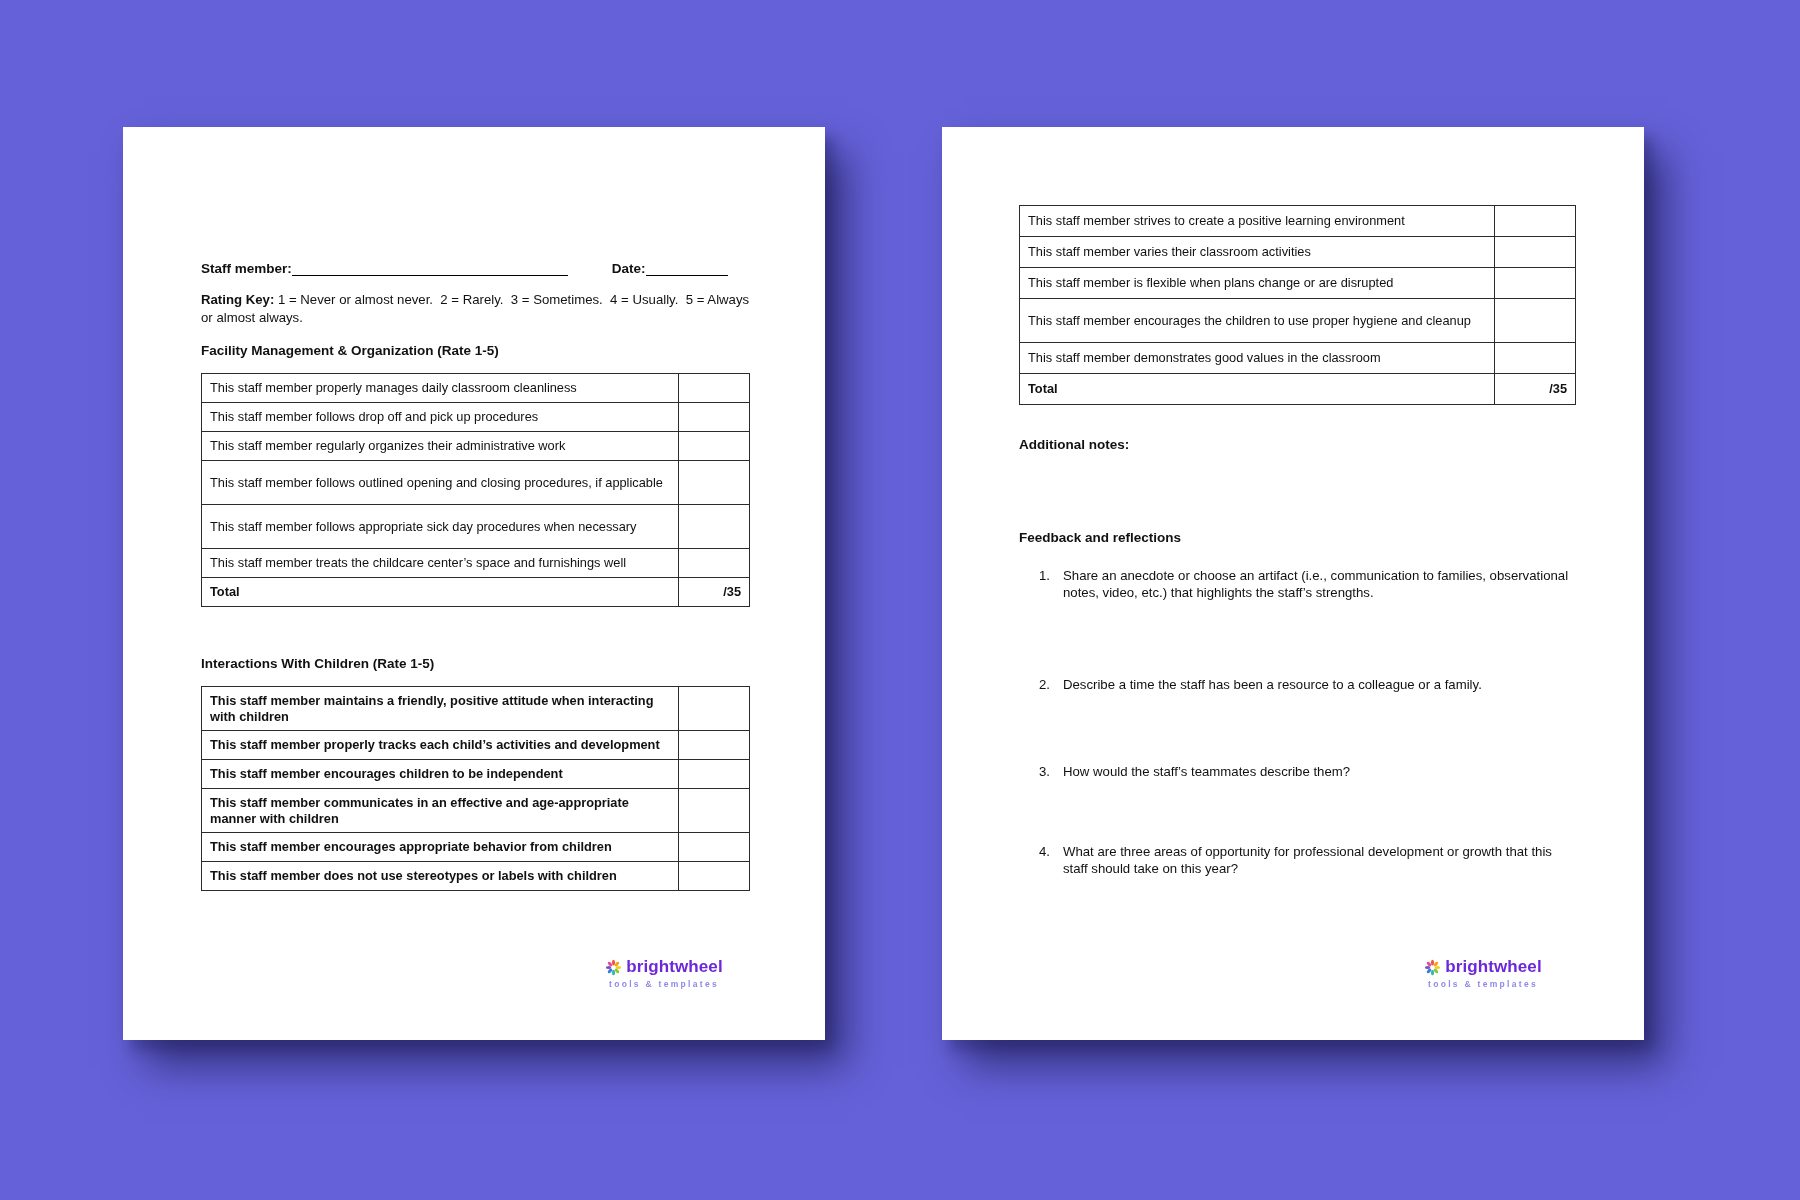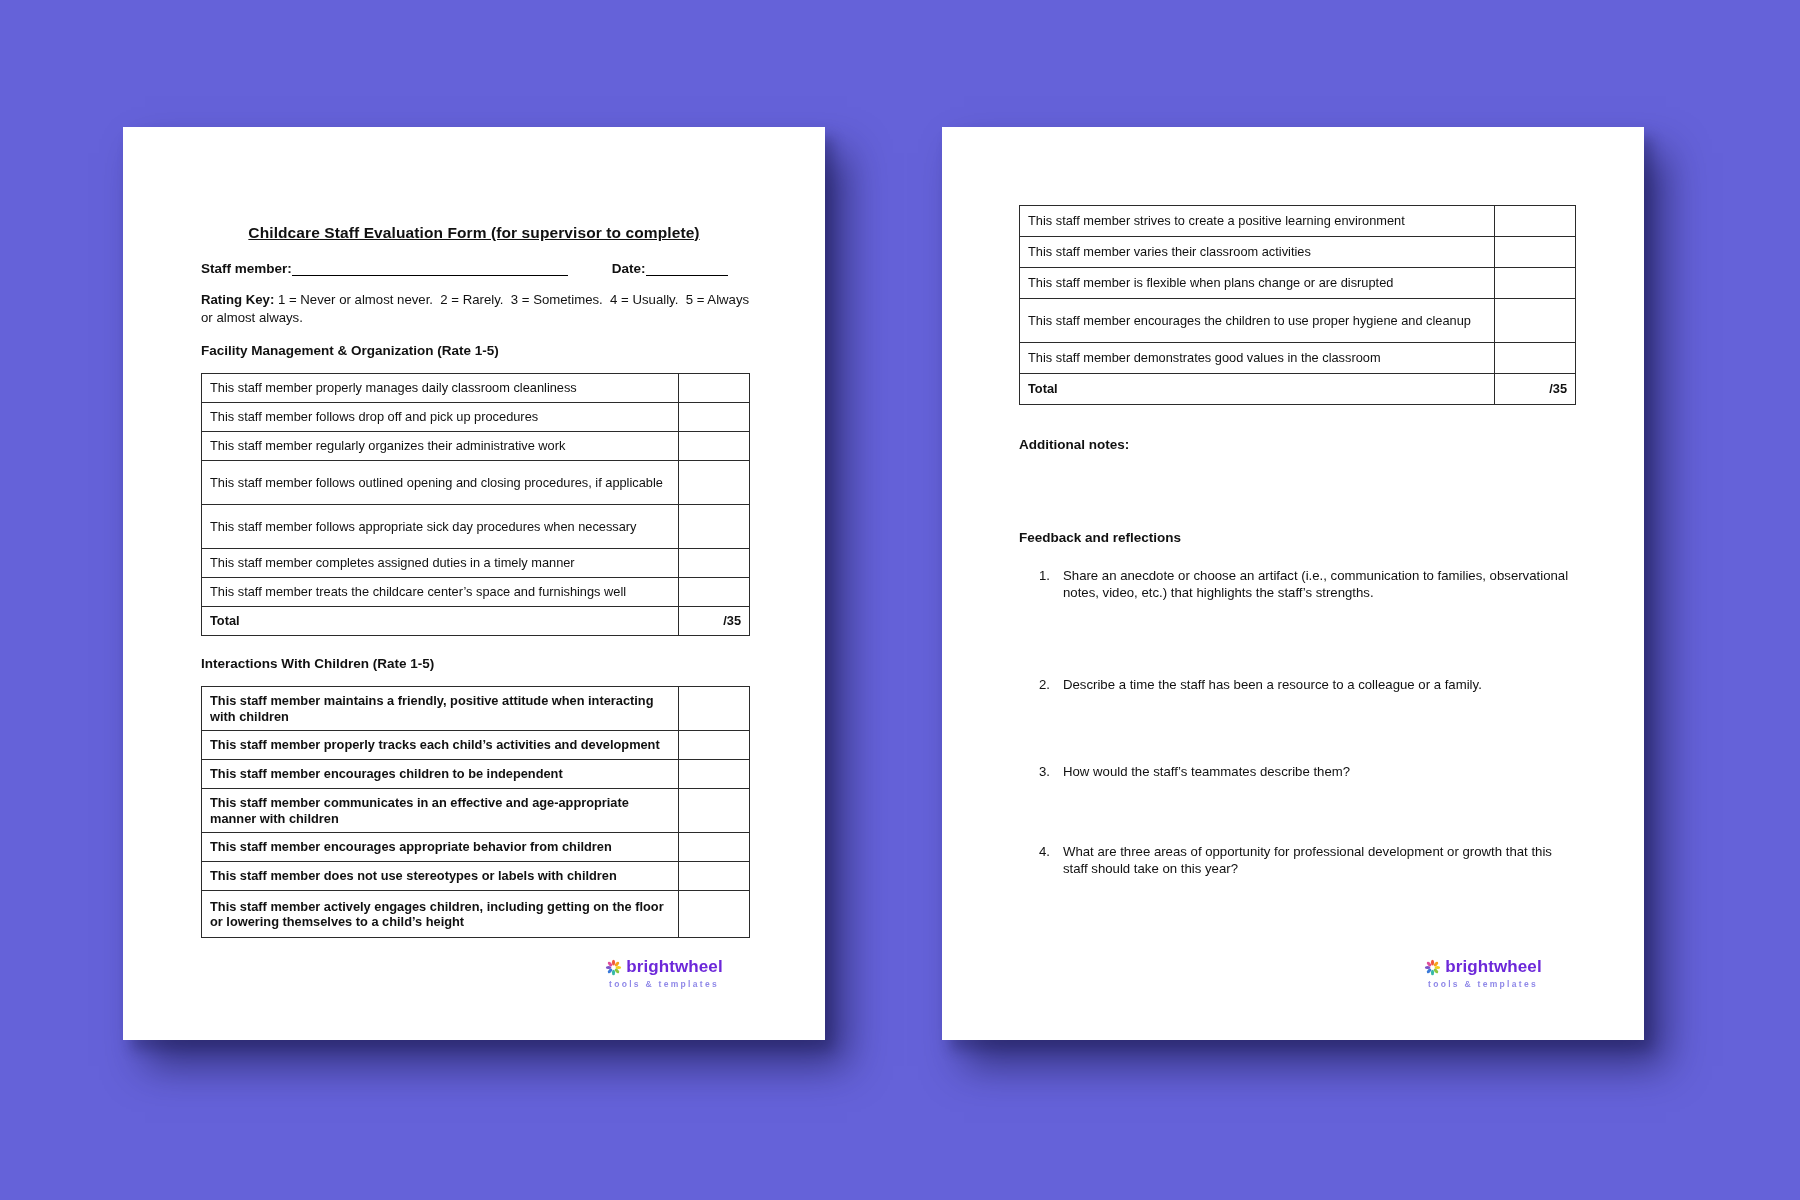--- a/index.html
+++ b/index.html
@@ -74,21 +74,20 @@
   .logo-row{display:flex;align-items:center;justify-content:center;gap:4px;}
   .logo-word{font-size:17px;font-weight:bold;color:#6d28d9;letter-spacing:0.1px;}
   .logo-tag{margin-top:2px;font-size:8.5px;font-weight:bold;letter-spacing:2.3px;color:#8f88e8;white-space:nowrap;}
   .pinwheel{width:17px;height:17px;flex:none;}
 </style>
 </head>
 <body>
 
 <div class="page page1">
 
-  <div class="doc-title">Childcare Staff Evaluation Form (for supervisor to complete)</div>
 
   <div class="staffline">
     <span class="lbl">Staff member:</span>
     <span class="blank staff-blank"></span>
     <span class="gap1"></span>
     <span class="lbl">Date:</span>
     <span class="blank date-blank"></span>
   </div>
 
   <div class="ratingkey"><span class="lbl">Rating Key:</span> <span>1 = Never or almost never.  2 = Rarely.  3 = Sometimes.  4 = Usually.  5 = Always or almost always.</span></div>
@@ -111,24 +110,20 @@
     </tr>
     <tr class="d">
       <td class="txt">This staff member follows outlined opening and closing procedures, if applicable</td>
       <td class="rate"></td>
     </tr>
     <tr class="d">
       <td class="txt">This staff member follows appropriate sick day procedures when necessary</td>
       <td class="rate"></td>
     </tr>
     <tr class="s">
-      <td class="txt">This staff member completes assigned duties in a timely manner</td>
-      <td class="rate"></td>
-    </tr>
-    <tr class="s">
       <td class="txt">This staff member treats the childcare center’s space and furnishings well</td>
       <td class="rate"></td>
     </tr>
     <tr class="s">
       <td class="txt total-lbl">Total</td>
       <td class="rate total-val">/35</td>
     </tr>
   </tbody>
     </table>
 
@@ -151,24 +146,20 @@
     <tr class="d">
       <td class="txt">This staff member communicates in an effective and age-appropriate manner with children</td>
       <td class="rate"></td>
     </tr>
     <tr class="s">
       <td class="txt">This staff member encourages appropriate behavior from children</td>
       <td class="rate"></td>
     </tr>
     <tr class="s">
       <td class="txt">This staff member does not use stereotypes or labels with children</td>
-      <td class="rate"></td>
-    </tr>
-    <tr class="d2">
-      <td class="txt">This staff member actively engages children, including getting on the floor or lowering themselves to a child’s height</td>
       <td class="rate"></td>
     </tr>
   </tbody>
     </table>
 
   <div class="logo">
     <div class="logo-row">
       <svg class="pinwheel" viewBox="0 0 16 16">
         <g transform="rotate(0 8 8)">
             <ellipse cx="8" cy="3.4" rx="1.5" ry="2.6" fill="#f0583c"></ellipse>

